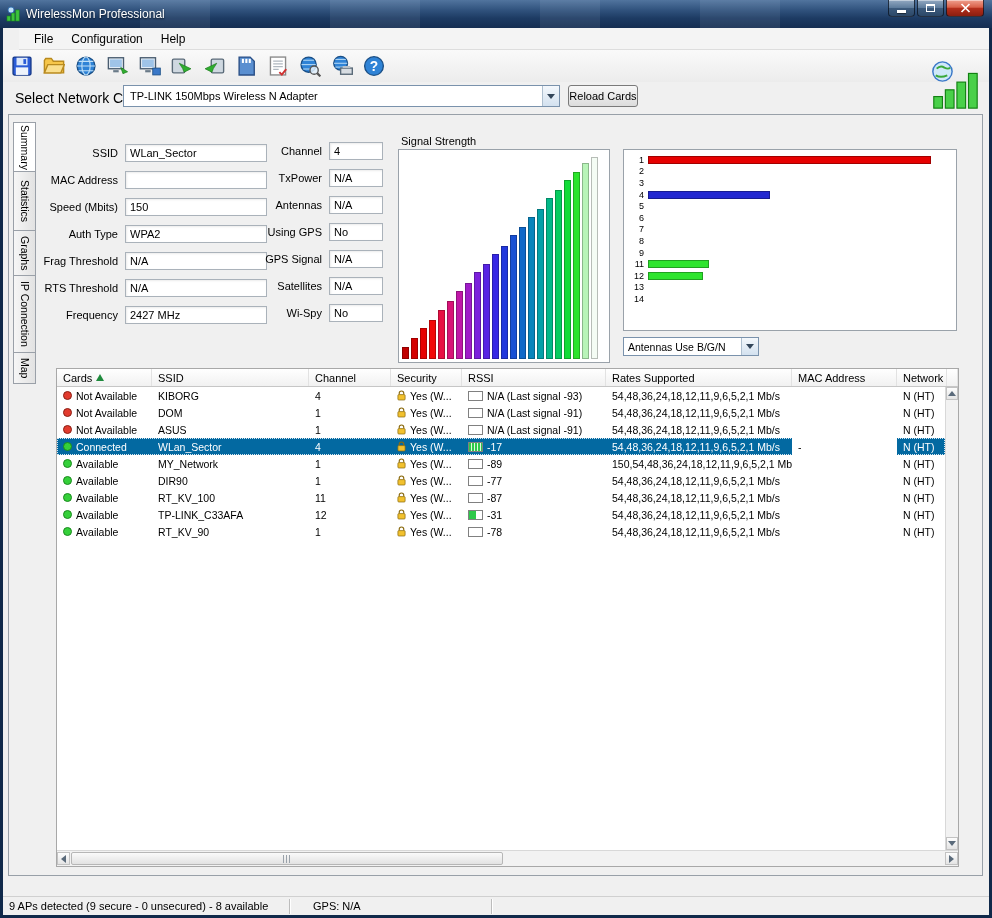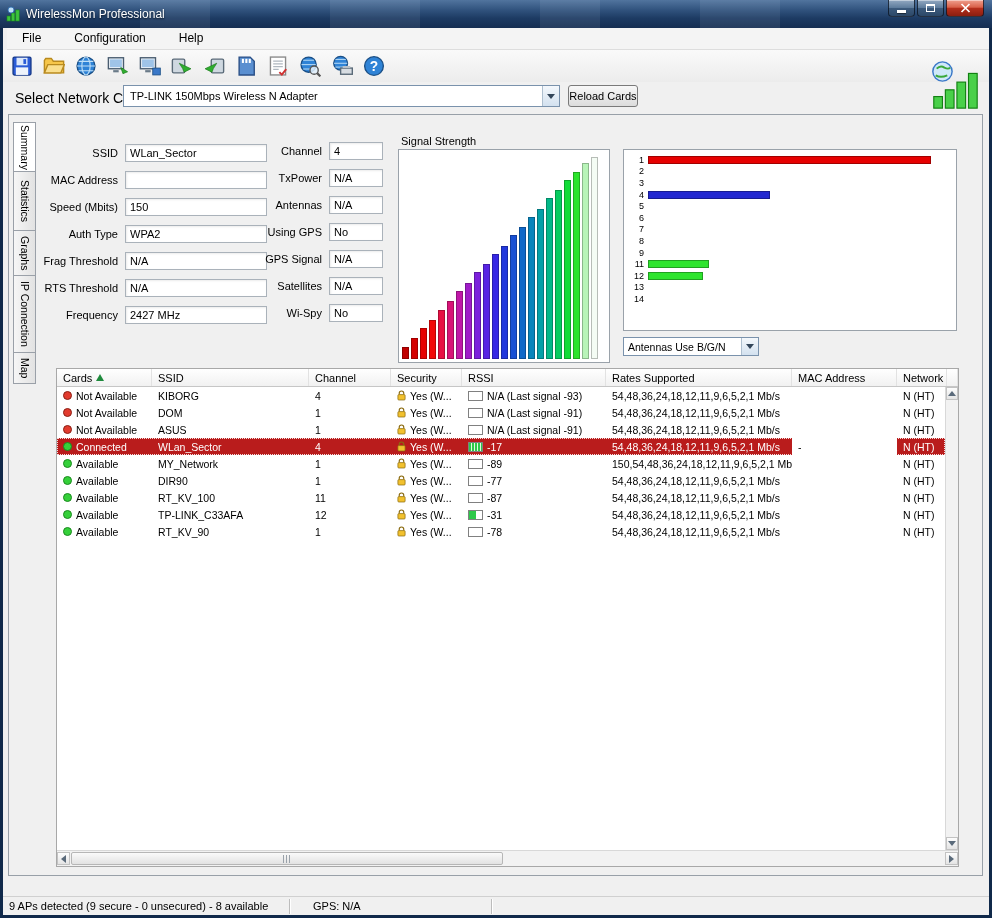--- a/index.html
+++ b/index.html
@@ -20,22 +20,22 @@
     background:linear-gradient(180deg,#93a9c2 0%,#5e7c9c 48%,#3c5a7c 52%,#2c4868 100%);
     box-shadow:inset 0 1px 0 rgba(255,255,255,.45); cursor:default; }
   .winbtn.close { width:38px;
     background:linear-gradient(180deg,#f0a08e 0%,#d9614a 45%,#b42f1c 52%,#8c1e10 100%); }
   .glyph-min { width:9px; height:3px; background:#fff; margin-top:7px; box-shadow:0 1px 1px rgba(0,0,0,.5); }
   .glyph-max { width:9px; height:8px; border:1px solid #fff; border-top-width:2px; }
 
   
   #frame { position:absolute; left:3px; right:3px; top:28px; bottom:3px; background:#f0f0f0; }
 
-  #menubar { position:absolute; left:4px; right:0; top:0; height:22px; background:#f4f4f4;
-    border-bottom:1px solid #ddd; display:flex; align-items:flex-start; padding-left:6px;gap:15px; }
+  #menubar { position:absolute; left:16px; right:0; top:0; height:22px; background:#f4f4f4;
+    border-bottom:1px solid #ddd; display:flex; align-items:center; padding-left:6px; }
   .menu-item { padding:3px 9px; font-size:12px; }
 
   #toolbar { position:absolute; left:0; right:0; top:22px; height:32px;
     background:linear-gradient(180deg,#fafafa,#ececec); display:flex; align-items:center;
     padding-left:6px; gap:7px; }
   .tool-btn { width:25px; height:25px; padding:1px; display:flex; align-items:center; justify-content:center; }
   .tool-btn svg { width:22px; height:22px; }
 
   #cardrow { position:absolute; left:0; right:0; top:54px; height:30px; }
   #cardlabel { position:absolute; left:12px; top:8px; font-size:14px; }
@@ -100,21 +100,21 @@
     height:18px; background:linear-gradient(180deg,#ffffff,#f1f1f1); border-bottom:1px solid #c6c6c6; }
   .hcell { font-size:11px; display:flex; align-items:center; padding-left:6px; gap:4px;
     border-right:1px solid #e2e2e2; overflow:hidden; white-space:nowrap; }
   .sortarrow { width:0; height:0; border-left:4px solid transparent; border-right:4px solid transparent;
     border-bottom:7px solid #1e8a3c; display:inline-block; }
   #tbody { position:absolute; left:0; top:18px; right:13px; bottom:16px; overflow:hidden; }
   .trow { display:grid; grid-template-columns:95px 157px 82px 71px 144px 186px 105px 50px; height:17px;
     align-items:center; }
   .cell { font-size:10.5px; padding-left:6px; overflow:hidden; white-space:nowrap; height:17px;
     display:flex; align-items:center; gap:4px; }
-  .trow.sel .cell { background:#b91c1c; color:#fff; }
+  .trow.sel .cell { background:#0369a1; color:#fff; }
   .trow.sel { outline:1px dotted rgba(255,255,255,.85); outline-offset:-1px; }
   .trow.sel .cell.c-mac { background:#fff; color:#000; }
   .dot { width:9px; height:9px; border-radius:50%; border:1px solid; flex:0 0 auto; }
   .dot.red { background:#e23b2e; border-color:#8a1f14; }
   .dot.green { background:#35d03a; border-color:#1a8a1e; }
   .meter { width:15px; height:10px; border:1px solid #808080; background:#fff; flex:0 0 auto; overflow:hidden; }
   .meter i { display:block; height:100%; background:#2ec84a; }
   .meter.striped { background:repeating-linear-gradient(90deg,#2ec84a 0 2px,#dff8df 2px 3px); }
   .lock { flex:0 0 auto; display:flex; }
 

